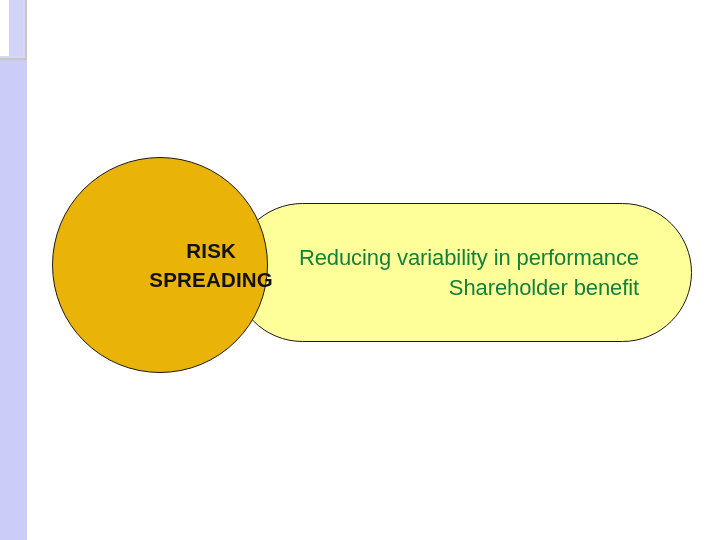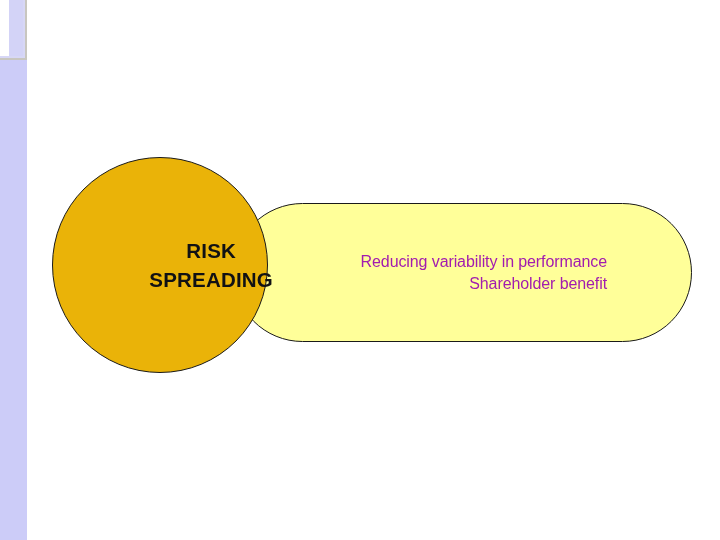--- a/index.html
+++ b/index.html
@@ -79,25 +79,25 @@
     border: 1.6px solid #1a1a1a;
     border-radius: 70px;
     box-sizing: border-box;
     z-index: 2;
     display: flex;
     align-items: center;
     justify-content: flex-end;
   }
   .capsule-text {
     font-family: "Liberation Sans", sans-serif;
-    font-size: 16px;
+    font-size: 22px;
     line-height: 1.32;
-    color: #a21caf;
+    color: #15803d;
     text-align: right;
-    padding-right: 84px;
+    padding-right: 52px;
     letter-spacing: -0.1px;
     white-space: pre-line;
   }
 
   
   .circle {
     position: absolute;
     left: 52px;
     top: 157px;
     width: 216px;

